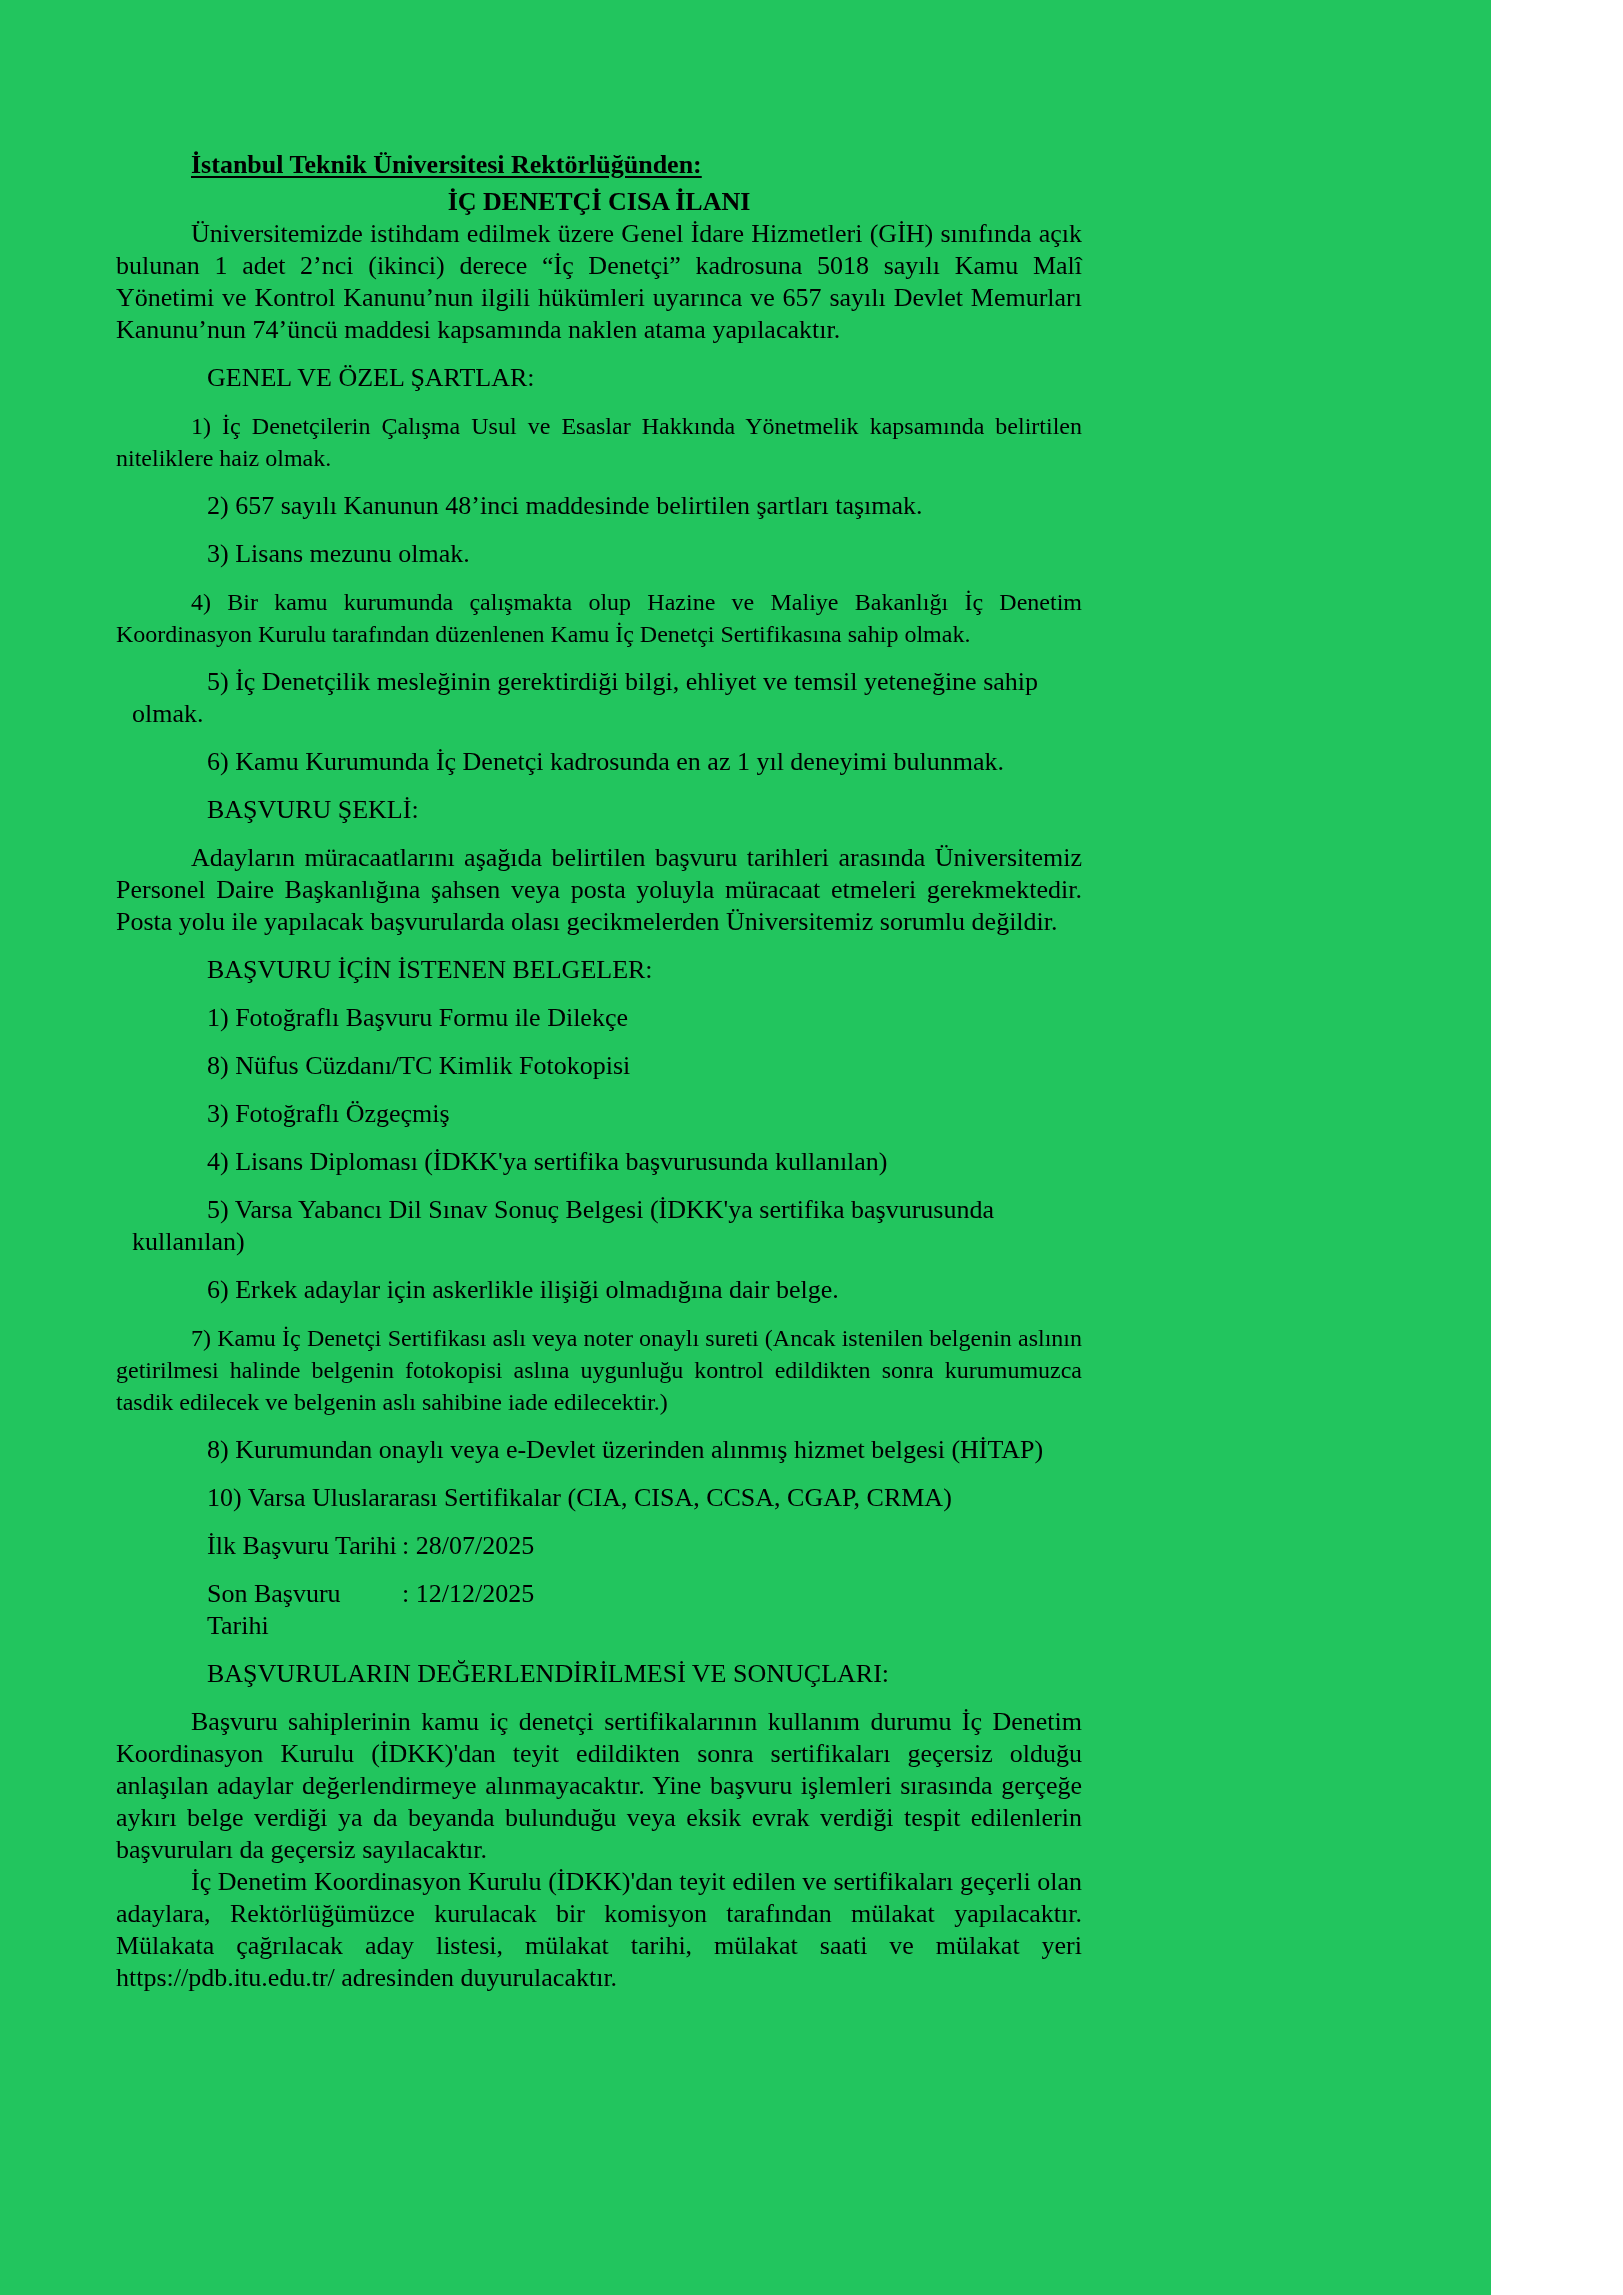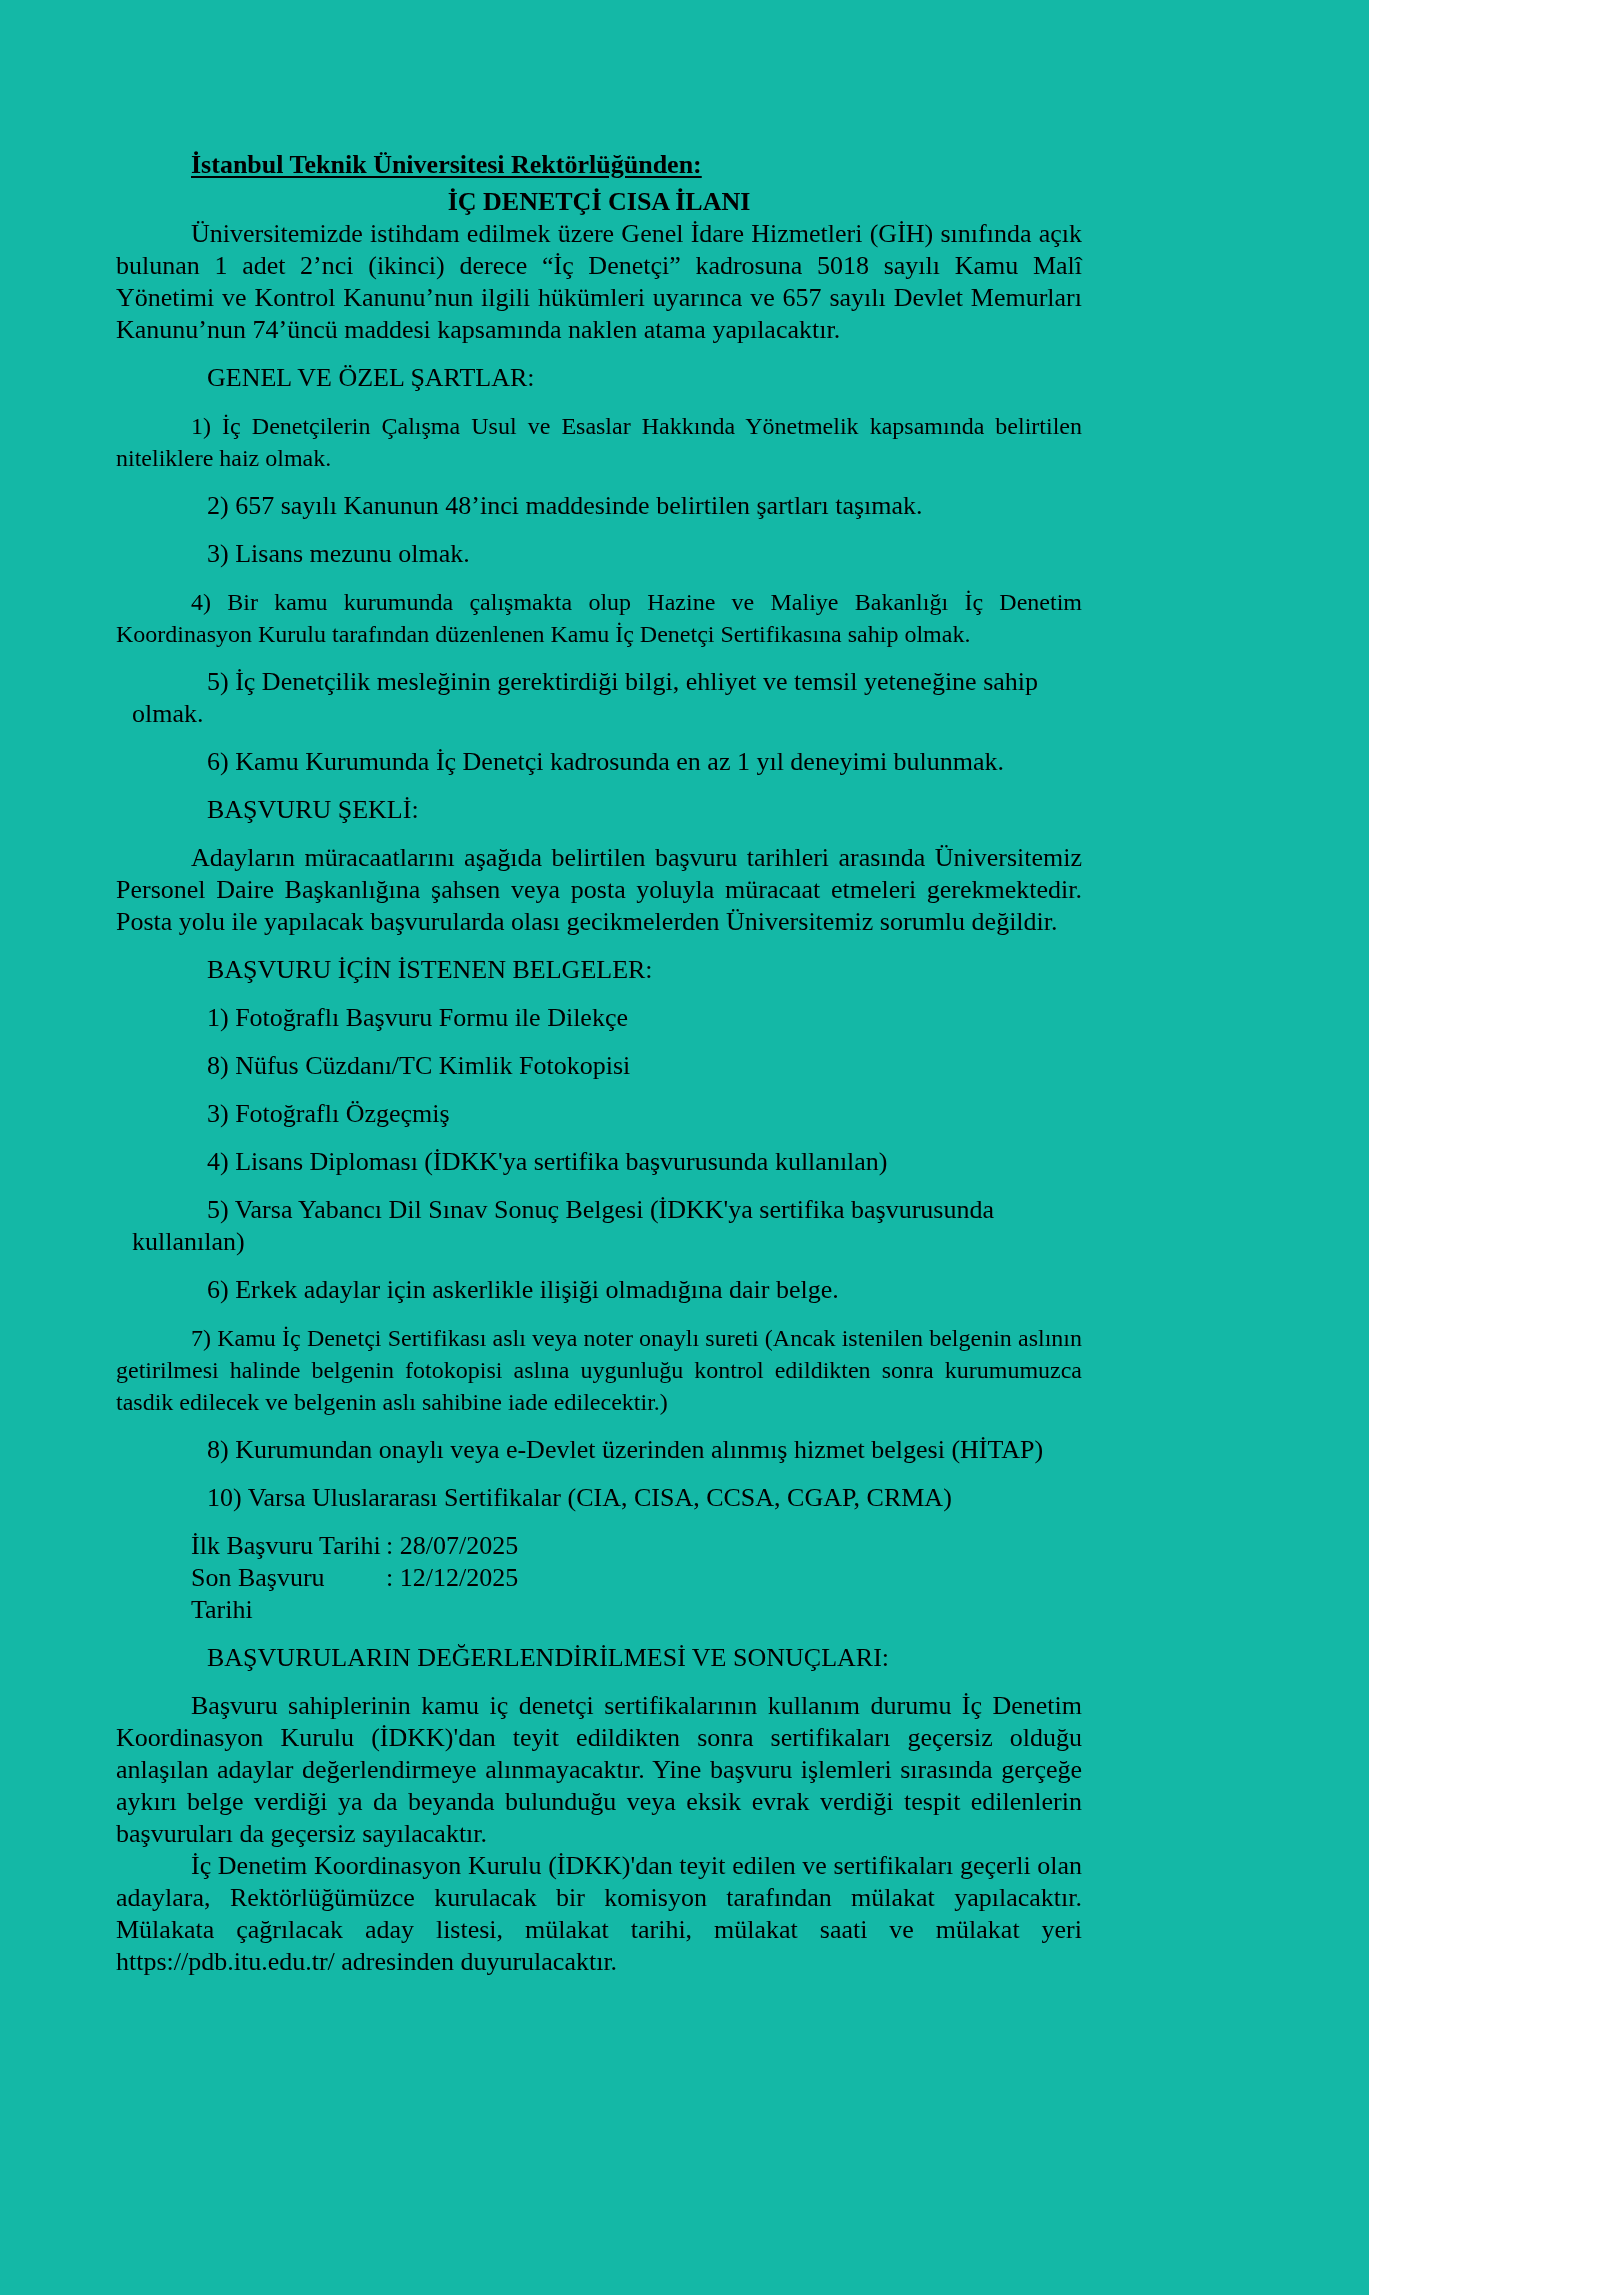--- a/index.html
+++ b/index.html
@@ -11,23 +11,23 @@
   body {
     width: 1623px;
     height: 2295px;
     font-family: "Liberation Serif", "DejaVu Serif", serif;
     color: #000000;
     -webkit-font-smoothing: antialiased;
   }
 
   .page {
     position: relative;
-    width: 1369px;
+    width: 1491px;
     height: 2295px;
-    background: #14b8a6;
+    background: #22c55e;
     box-sizing: border-box;
   }
 
   
   .content {
     position: absolute;
     left: 116px;
     top: 149px;
     width: 966px;
   }
@@ -76,21 +76,21 @@
     line-height: 32px;
     margin: 0;
     text-align: justify;
     text-justify: inter-word;
     text-indent: 75px;
   }
 
   .date-row {
     font-size: 26px;
     line-height: 32px;
-    margin: 0;
+    margin: 16px;
     padding-left: 75px;
     display: flex;
     align-items: baseline;
   }
   .date-label {
     display: inline-block;
     width: 195px;
     flex: 0 0 auto;
   }
   .date-value {

